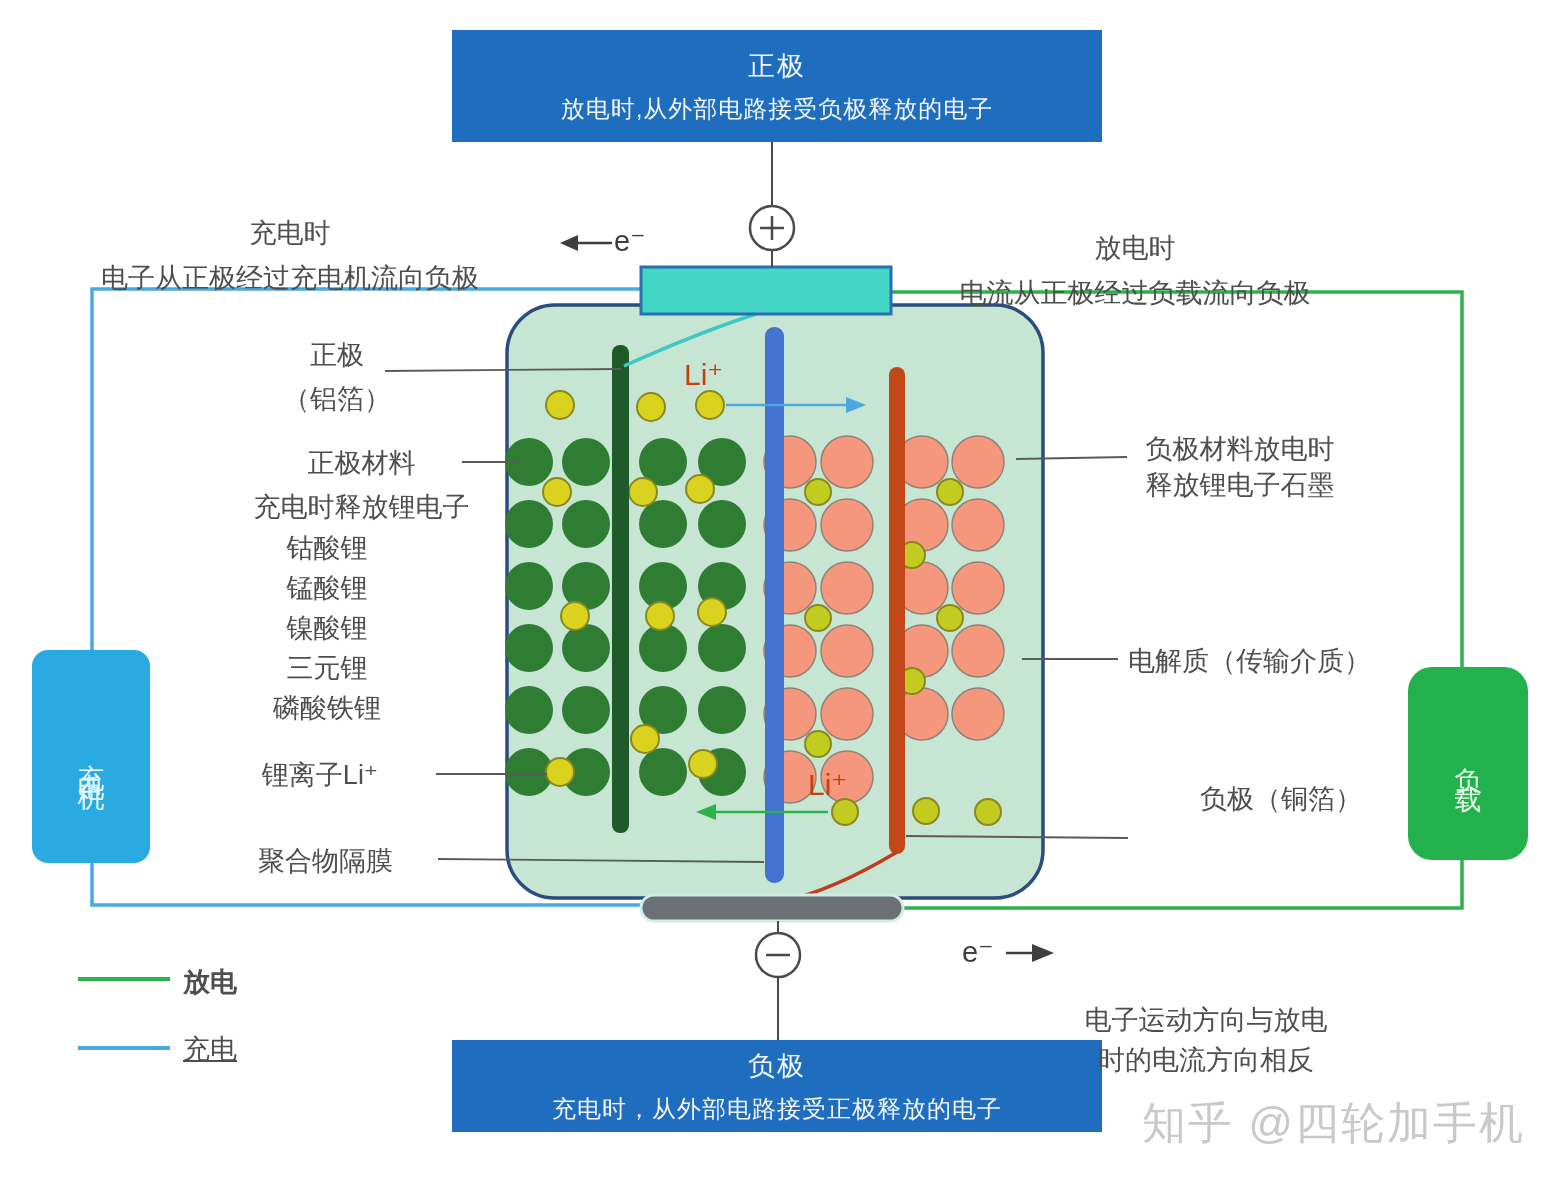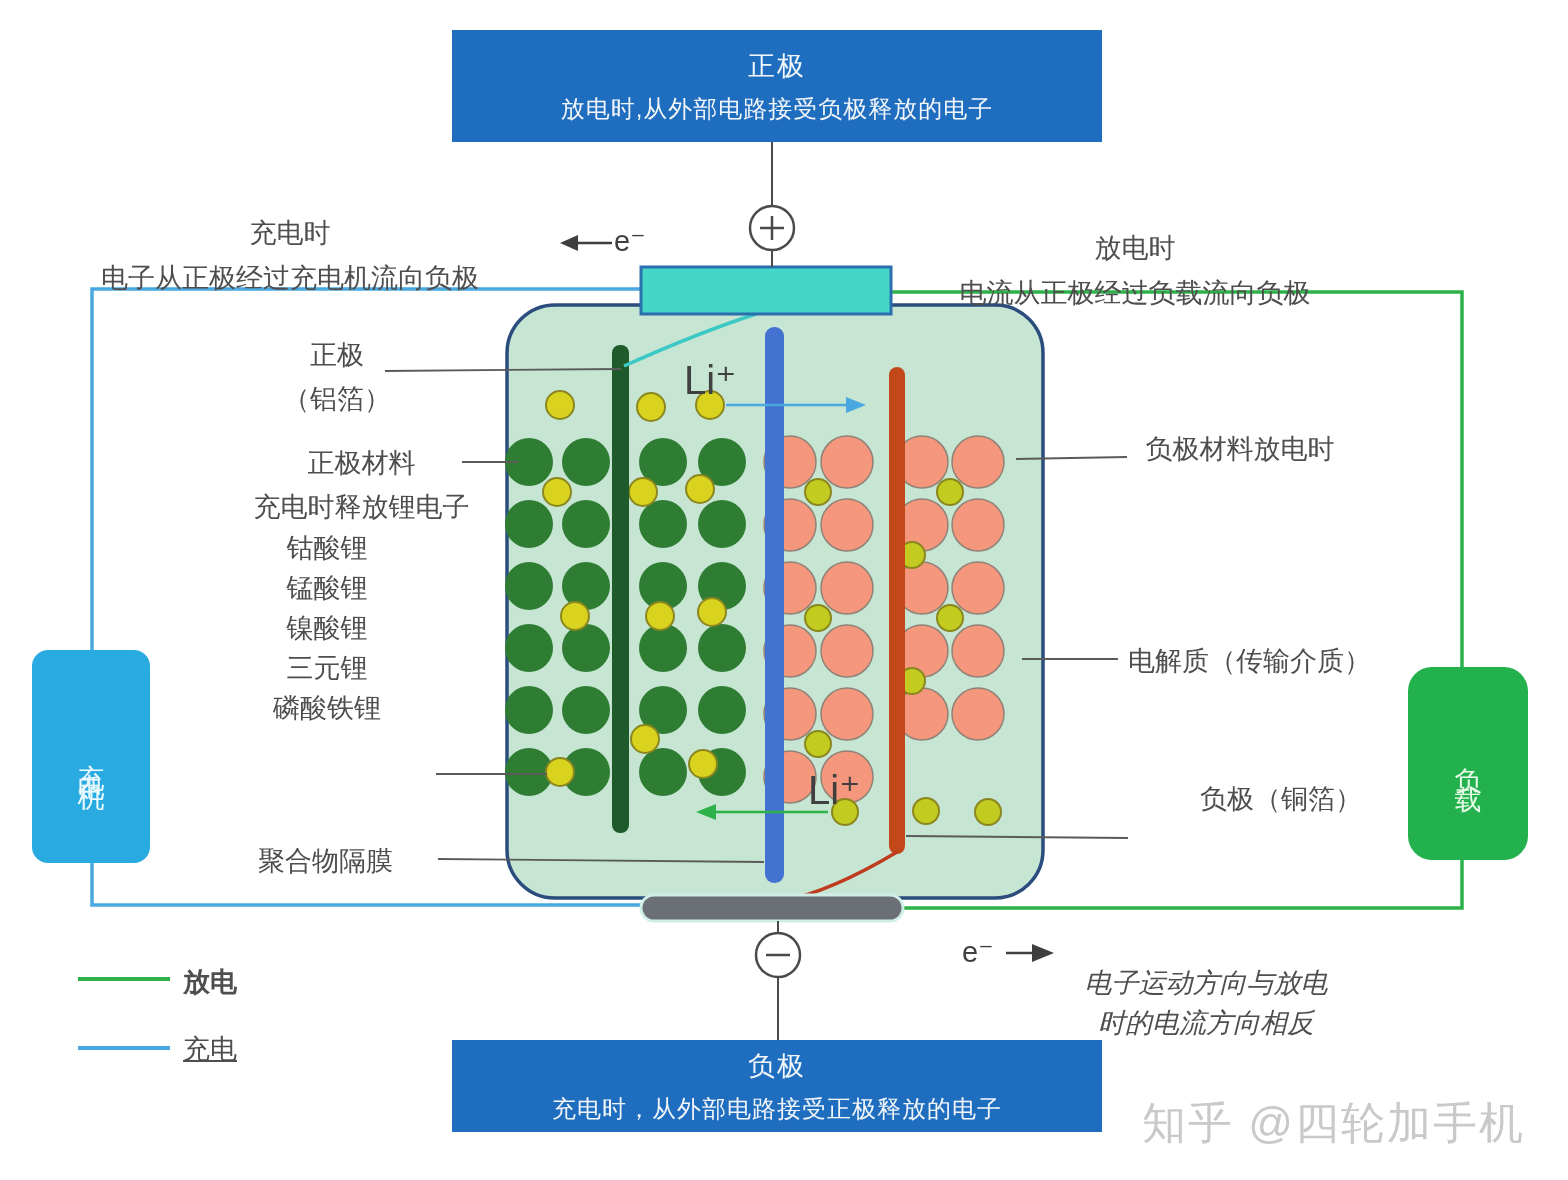--- a/index.html
+++ b/index.html
@@ -12,21 +12,21 @@
   .bluebox .t1{font-size:27px;letter-spacing:2px;}
   .bluebox .t2{font-size:24px;letter-spacing:1px;}
   .sidebox{position:absolute;z-index:2;display:flex;align-items:center;justify-content:center;
            color:#eafaff;font-size:27px;}
   .charger{left:32px;top:650px;width:118px;height:213px;background:#29abe2;border-radius:16px;}
   .load{left:1408px;top:667px;width:120px;height:193px;background:#22b14c;border-radius:24px;color:#e8fbe9;}
   .vtext{writing-mode:vertical-rl;text-orientation:upright;letter-spacing:10px;}
   .note{font-size:27px;line-height:45px;text-align:center;color:#4e4e4e;margin-top:18px;}
   .lbl{font-size:27px;color:#4e4e4e;text-align:center;}
   .sym{font-size:29px;color:#3f3f3f;}
-  .li{font-size:40px;color:#404040;}
+  .li{font-size:30px;color:#c2410c;}
   .legendtxt{font-size:27px;color:#4e4e4e;}
   .watermark{position:absolute;z-index:3;left:1142px;top:1094px;font-size:44px;color:#c9c9c9;
              letter-spacing:2px;text-shadow:2px 2px 0 #ffffff;}
 </style>
 </head>
 <body>
 
 <div class="stage">
 
   <svg class="layer" viewBox="0 0 1568 1180">
@@ -208,29 +208,31 @@
     <div>正极材料</div>
     <div>充电时释放锂电子</div>
   </div>
   <div class="txt lbl" style="left:237px;top:528px;width:180px;line-height:40px;">
     <div>钴酸锂</div>
     <div>锰酸锂</div>
     <div>镍酸锂</div>
     <div>三元锂</div>
     <div>磷酸铁锂</div>
   </div>
+  <div class="txt lbl" style="left:205px;top:757px;width:230px;">锂离子Li⁺</div>
   <div class="txt lbl" style="left:218px;top:843px;width:215px;">聚合物隔膜</div>
 
   <div class="txt lbl" style="left:1130px;top:431px;width:220px;line-height:36px;">
     <div>负极材料放电时</div>
+    <div>释放锂电子石墨</div>
   </div>
   <div class="txt lbl" style="left:1128px;top:643px;width:290px;text-align:left;">电解质（传输介质）</div>
   <div class="txt lbl" style="left:1132px;top:781px;width:230px;text-align:right;">负极（铜箔）</div>
 
-  <div class="txt note" style="left:1056px;top:945px;width:300px;line-height:40px;font-style:italic;">
+  <div class="txt note" style="left:1056px;top:982px;width:300px;line-height:40px;">
     <div>电子运动方向与放电</div>
     <div>时的电流方向相反</div>
   </div>
 
   <div class="txt legendtxt" style="left:183px;top:964px;font-weight:bold;">放电</div>
   <div class="txt legendtxt" style="left:183px;top:1031px;text-decoration:underline;">充电</div>
 
   <div class="watermark">知乎 @四轮加手机</div>
 
 </div>

